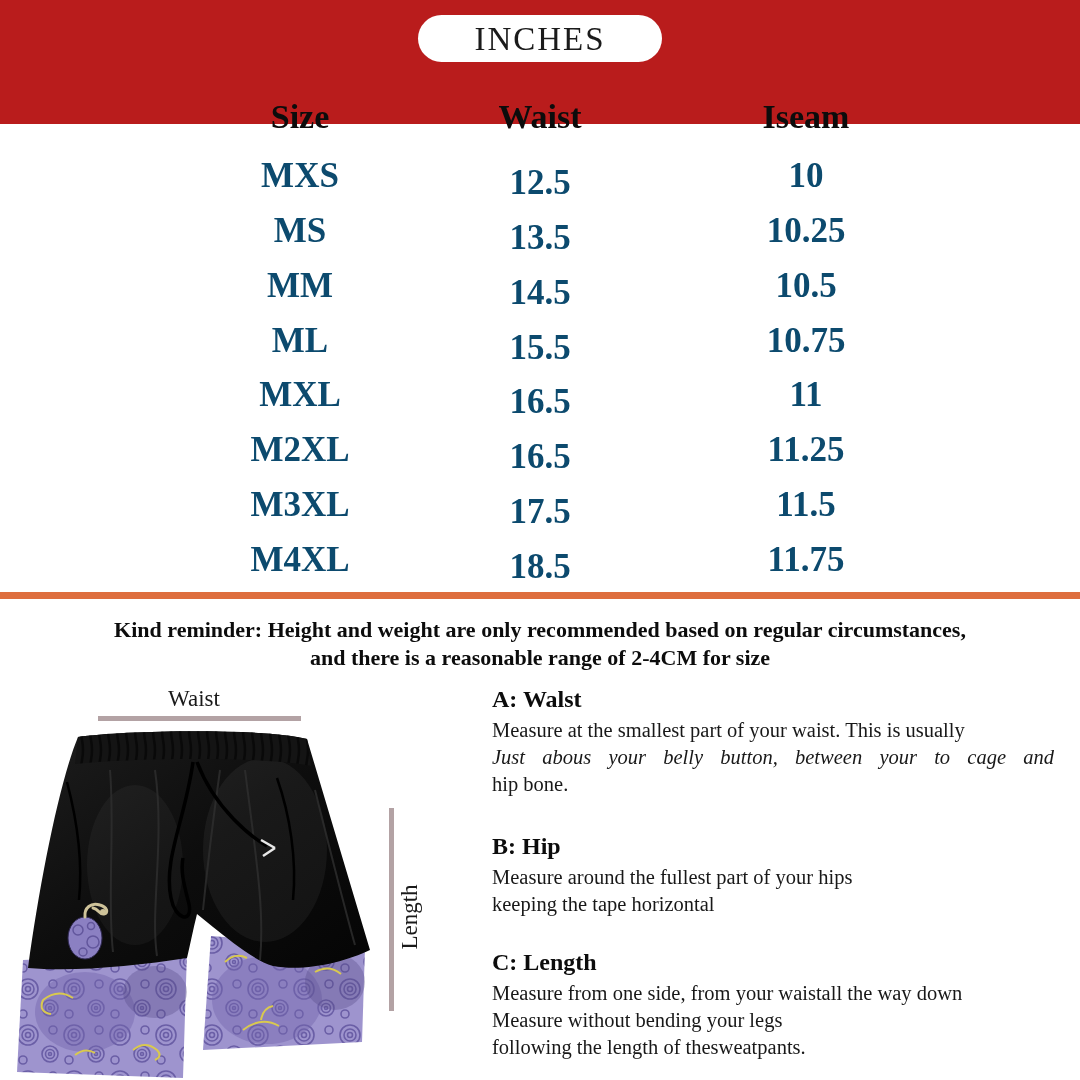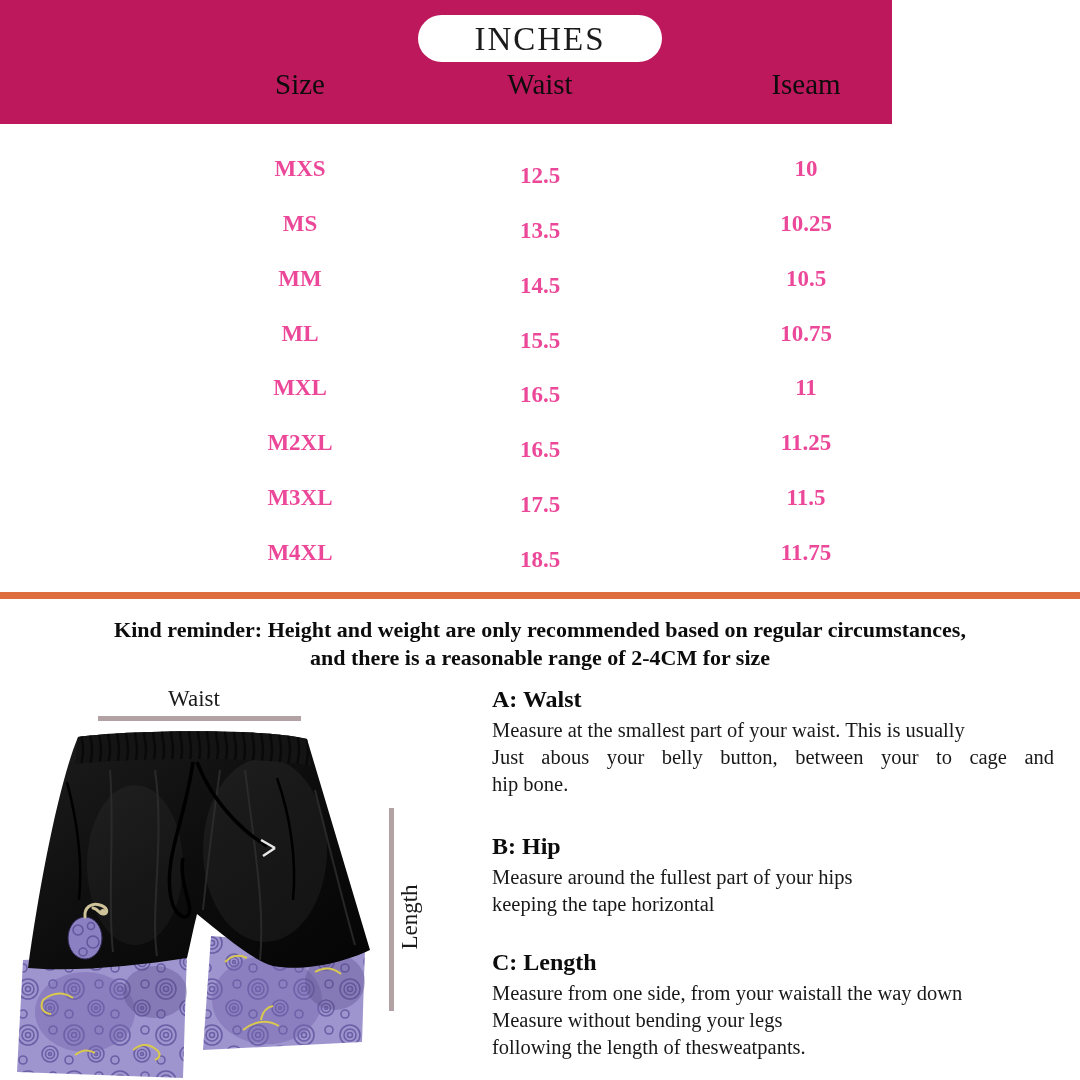--- a/index.html
+++ b/index.html
@@ -2,49 +2,49 @@
 <html><head>
 <meta charset="utf-8">
 <style>
   html,body{margin:0;padding:0;background:#888;}
   .canvas{
     position:relative;width:1080px;height:1080px;background:#ffffff;
     margin:0 auto;overflow:hidden;
     font-family:"Liberation Serif","DejaVu Serif",serif;color:#111;
   }
   
-  .orange-band{position:absolute;left:0;top:0;width:892px;height:124px;background:#be185d;}
+  .orange-band{position:absolute;left:0;top:0;width:1080px;height:124px;background:#b91c1c;}
   .unit-pill{
     position:absolute;left:418px;top:15px;width:244px;height:47px;background:#ffffff;
     border-radius:24px;text-align:center;line-height:49px;font-size:33px;letter-spacing:2px;color:#1b1b1b;
   }
-  .th{position:absolute;top:68px;transform:translateX(-50%);font-weight:400;font-size:29px;color:#0c0c0c;white-space:nowrap;}
+  .th{position:absolute;top:98px;transform:translateX(-50%);font-weight:700;font-size:34px;color:#0c0c0c;white-space:nowrap;}
   .th.size{left:300px}.th.waist{left:540px}.th.inseam{left:806px}
   
   .table-wrap{position:absolute;left:0;top:0;width:1080px;height:592px;}
   .trow{position:absolute;left:0;width:1080px;height:32px;}
-  .tcell{position:absolute;transform:translateX(-50%);font-weight:700;font-size:23px;white-space:nowrap;color:#ec4899;}
+  .tcell{position:absolute;transform:translateX(-50%);font-weight:700;font-size:35px;white-space:nowrap;color:#0c4a6e;}
   .tcell.size{left:300px}.tcell.waist{left:540px;top:7px}.tcell.inseam{left:806px}
   
   .divider{position:absolute;left:0;top:592px;width:1080px;height:7px;background:#DE6E3E;}
   
   .reminder{position:absolute;left:0;top:616px;width:1080px;text-align:center;font-weight:700;font-size:22px;line-height:28px;color:#0c0c0c;}
   
   .waist-label{position:absolute;left:134px;top:686px;width:120px;text-align:center;font-size:23px;color:#1a1a1a;}
   .waist-line{position:absolute;left:98px;top:716px;width:203px;height:5px;background:#B3A2A4;}
   .length-line{position:absolute;left:389px;top:808px;width:5px;height:203px;background:#B3A2A4;}
   .length-label{position:absolute;left:361px;top:903px;width:100px;height:28px;text-align:center;font-size:23px;color:#1a1a1a;transform:rotate(-90deg);}
   .shorts-svg{position:absolute;left:15px;top:700px;width:365px;height:380px;}
   
   .guide{position:absolute;left:492px;top:684px;width:562px;}
   .guide-block{margin-bottom:33px;}
   .guide-block.b{margin-bottom:29px;}
   .guide-heading{font-weight:700;font-size:24px;line-height:30px;margin-bottom:3px;color:#0c0c0c;}
   .guide-line{font-size:20.5px;line-height:27px;color:#181818;}
-  .guide-line.stretch{text-align:justify;text-align-last:justify;}
+  .guide-line.stretch{text-align:justify;text-align-last:justify;font-style:italic;}
 </style>
 </head>
 <body>
 
 <div class="canvas">
 
   <div class="orange-band">
     <div class="unit-pill">INCHES</div>
     <span class="th size">Size</span>
     <span class="th waist">Waist</span>

